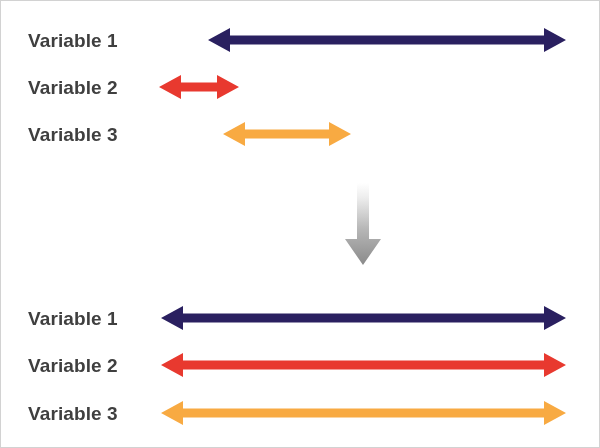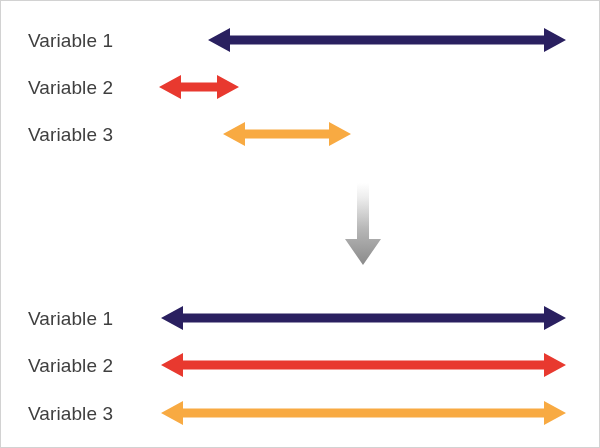--- a/index.html
+++ b/index.html
@@ -17,21 +17,21 @@
     height: 448px;
     background: #ffffff;
     box-sizing: border-box;
     border: 1px solid #d2d2d2;
     overflow: hidden;
   }
   .var-label {
     position: absolute;
     left: 27px;
     font-size: 19px;
-    font-weight: 400;
+    font-weight: 700;
     color: #3f3f3f;
     letter-spacing: 0.1px;
     white-space: nowrap;
     line-height: 1;
     transform: translateY(-50%);
   }
   .arrow-svg {
     position: absolute;
     display: block;
     overflow: visible;

